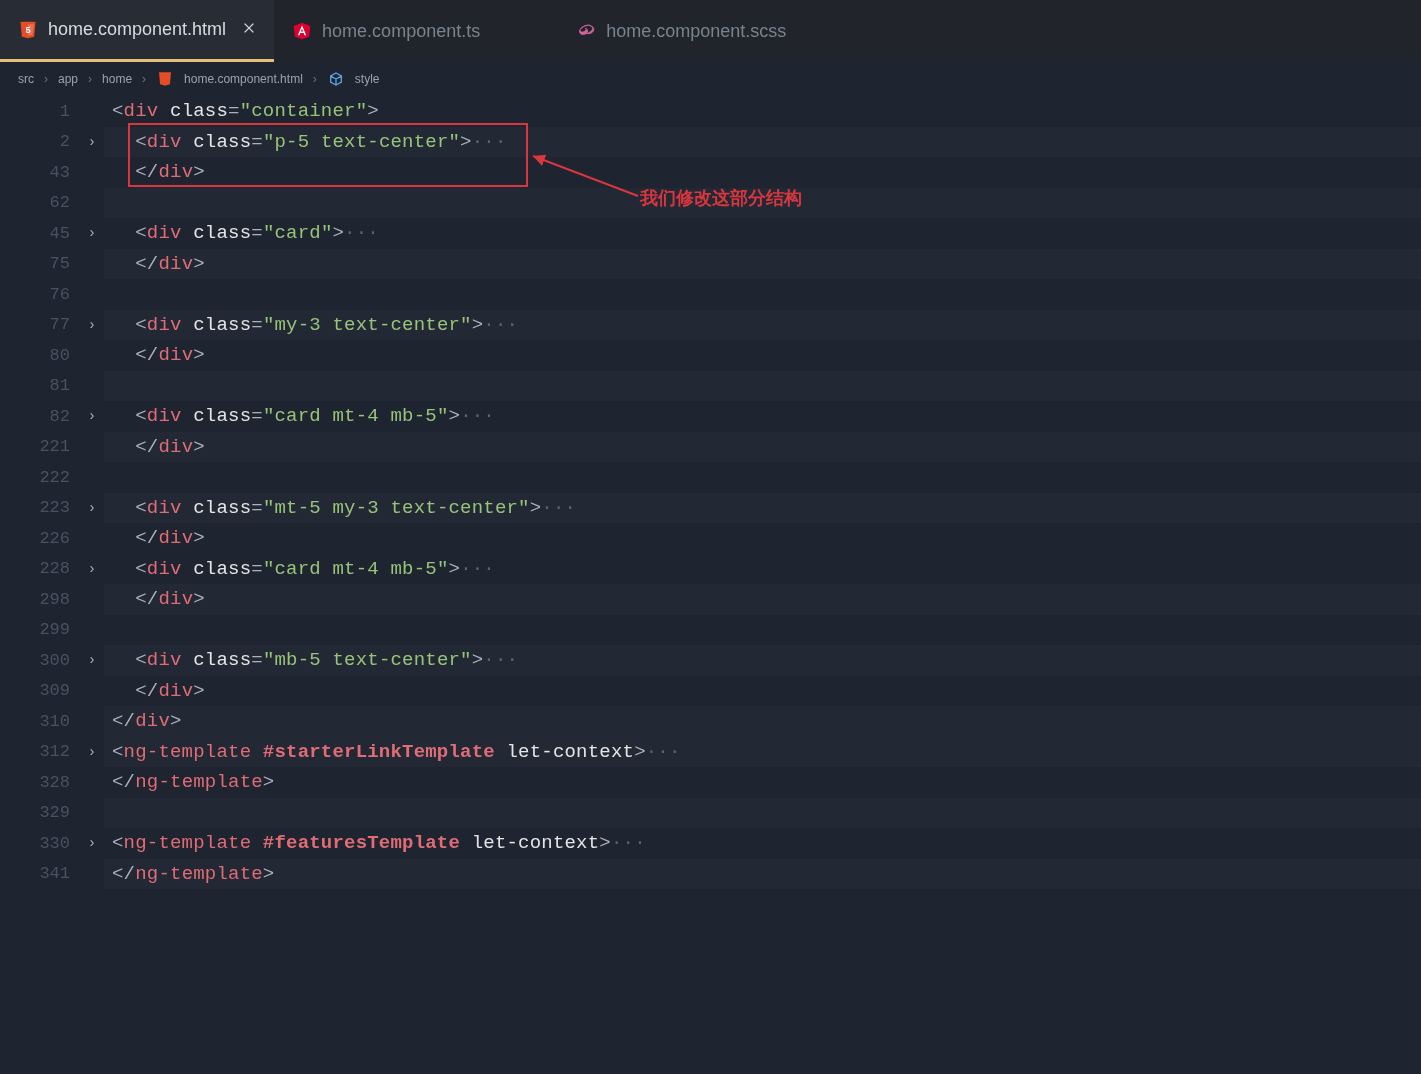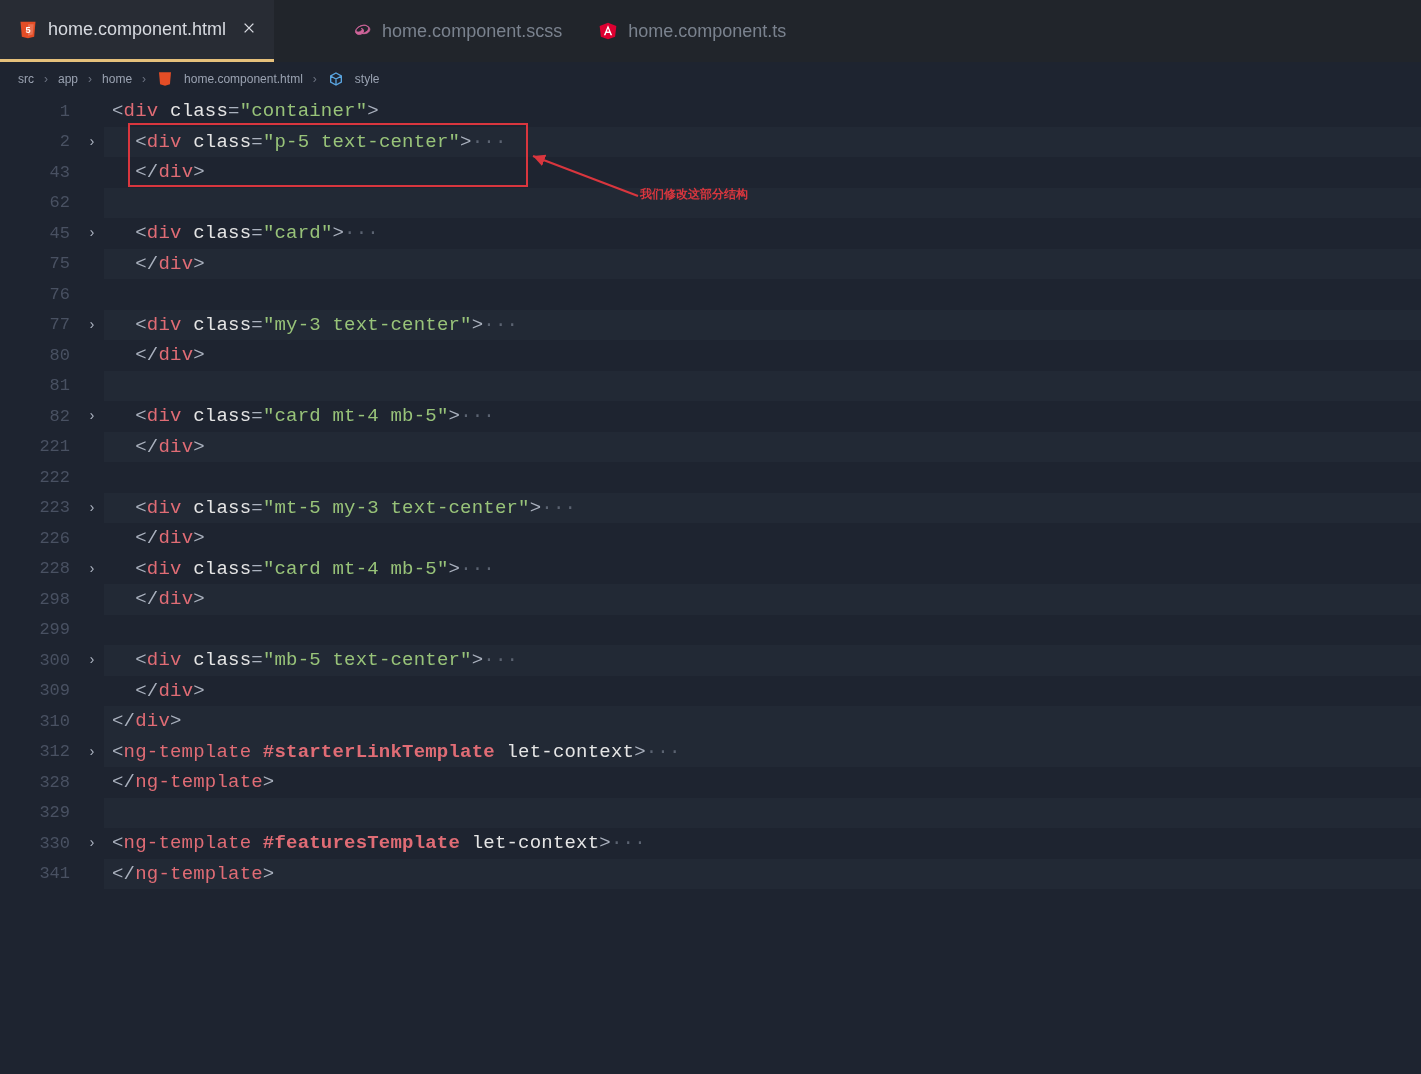--- a/index.html
+++ b/index.html
@@ -106,21 +106,21 @@
   }
   .annot-arrow {
     position: absolute;
     pointer-events: none;
   }
   .annot-label {
     position: absolute;
     color: #d9363e;
     font-family: 'Microsoft YaHei', sans-serif;
     font-weight: 700;
-    font-size: 12px;
+    font-size: 18px;
     pointer-events: none;
   }
 
   
   .line.shade .codewrap { background: #222935; }
   .codewrap { flex:1; height:100%; display:flex; align-items:center; }
 </style>
 </head>
 <body>
 
@@ -133,36 +133,36 @@
           <text x="12" y="16" text-anchor="middle" font-size="11" font-family="Arial" fill="#fff" font-weight="bold">5</text>
         </svg>
     </span>
     <span>home.component.html</span>
     <span class="close">
       <svg viewBox="0 0 16 16" width="14" height="14">
           <path stroke="#d7dae0" stroke-width="1.6" d="M3 3l10 10M13 3L3 13"></path>
         </svg>
     </span>
   </div>
-  <div class="tab" style="margin-left:60px;">
-    <span class="tab-icon">
-      <svg viewBox="0 0 24 24" width="20" height="20">
-          <path fill="#cf649a" d="M18 6c-2-2-7-1-10 1s-4 5-2 6 5-1 6-2-1-2-1-2 3 0 3 3-4 5-7 4-4-4-1-7 9-5 12-3 2 5-1 7-5 2-5 2 4 1 7-1 3-5 1-7z" stroke="#cf649a" stroke-width="1"></path>
-        </svg>
-    </span>
-    <span>home.component.scss</span>
-  </div>
   <div class="tab">
     <span class="tab-icon">
       <svg viewBox="0 0 24 24" width="20" height="20">
           <path fill="#dd0031" d="M12 2L2 6l1.5 13L12 22l8.5-3L22 6 12 2z"></path>
           <path fill="#fff" d="M12 5l-5 12h2l1-2.5h4L15 17h2L12 5zm-1.3 7.5L12 9l1.3 3.5h-2.6z"></path>
         </svg>
     </span>
     <span>home.component.ts</span>
+  </div>
+  <div class="tab" style="margin-left:60px;">
+    <span class="tab-icon">
+      <svg viewBox="0 0 24 24" width="20" height="20">
+          <path fill="#cf649a" d="M18 6c-2-2-7-1-10 1s-4 5-2 6 5-1 6-2-1-2-1-2 3 0 3 3-4 5-7 4-4-4-1-7 9-5 12-3 2 5-1 7-5 2-5 2 4 1 7-1 3-5 1-7z" stroke="#cf649a" stroke-width="1"></path>
+        </svg>
+    </span>
+    <span>home.component.scss</span>
   </div>
 </div>
 
 <div class="crumbs">
   <span>src</span>
   <span class="sep">›</span>
   <span>app</span>
   <span class="sep">›</span>
   <span>home</span>
   <span class="sep">›</span>

